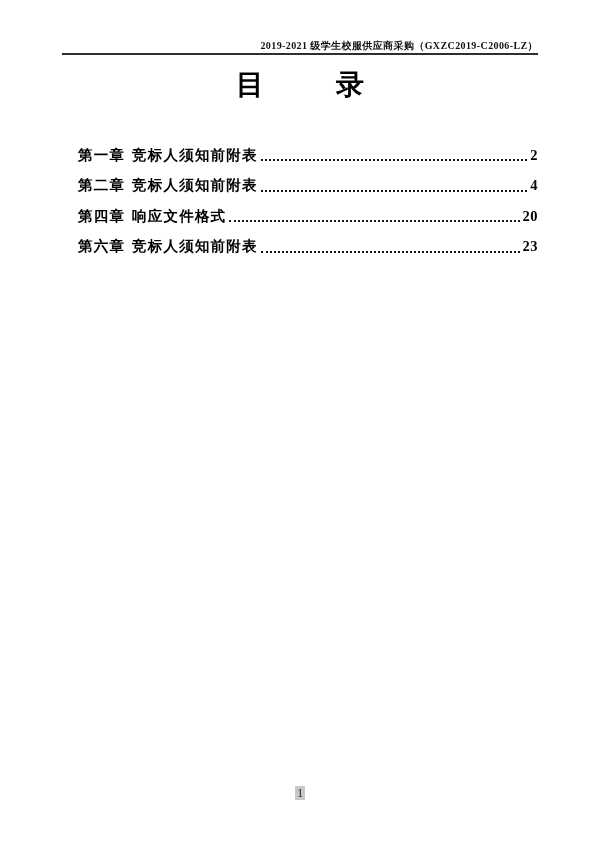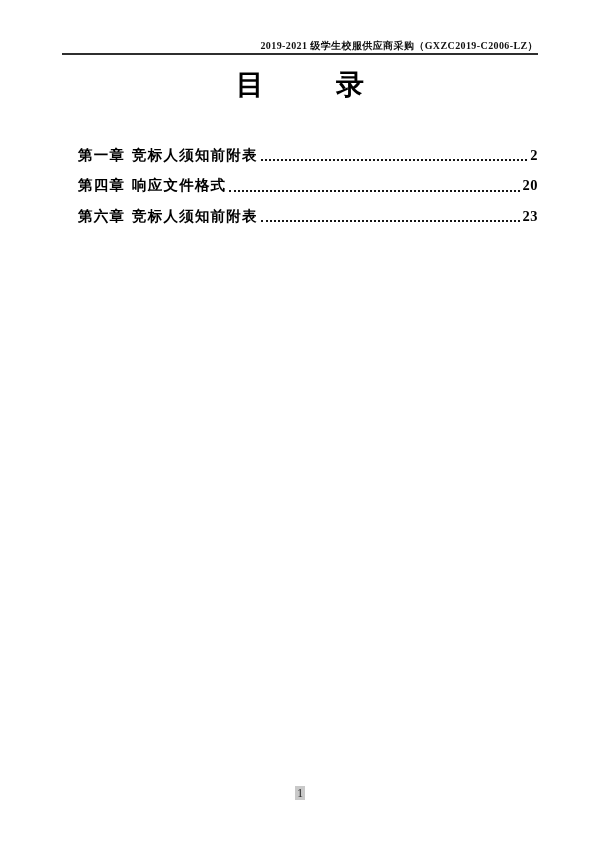--- a/index.html
+++ b/index.html
@@ -104,20 +104,26 @@
 
   <div class="toc">
 
     <div class="toc-entry">
       <span class="chapter">第一章</span>
       <span class="entry-title">竞标人须知前附表</span>
       <span class="dot-leader"></span>
       <span class="page-num">2</span>
     </div>
 
+    <div class="toc-entry">
+      <span class="chapter">第二章</span>
+      <span class="entry-title">竞标人须知前附表</span>
+      <span class="dot-leader"></span>
+      <span class="page-num">4</span>
+    </div>
 
 
     <div class="toc-entry">
       <span class="chapter">第四章</span>
       <span class="entry-title">响应文件格式</span>
       <span class="dot-leader"></span>
       <span class="page-num">20</span>
     </div>
 
 

